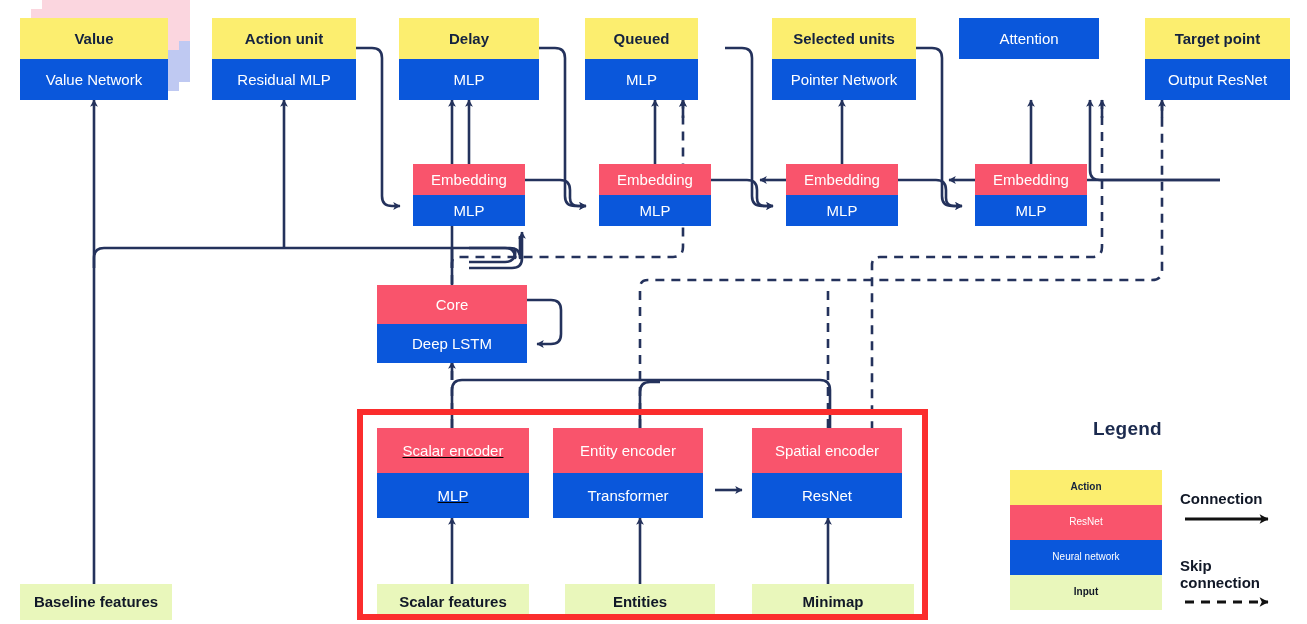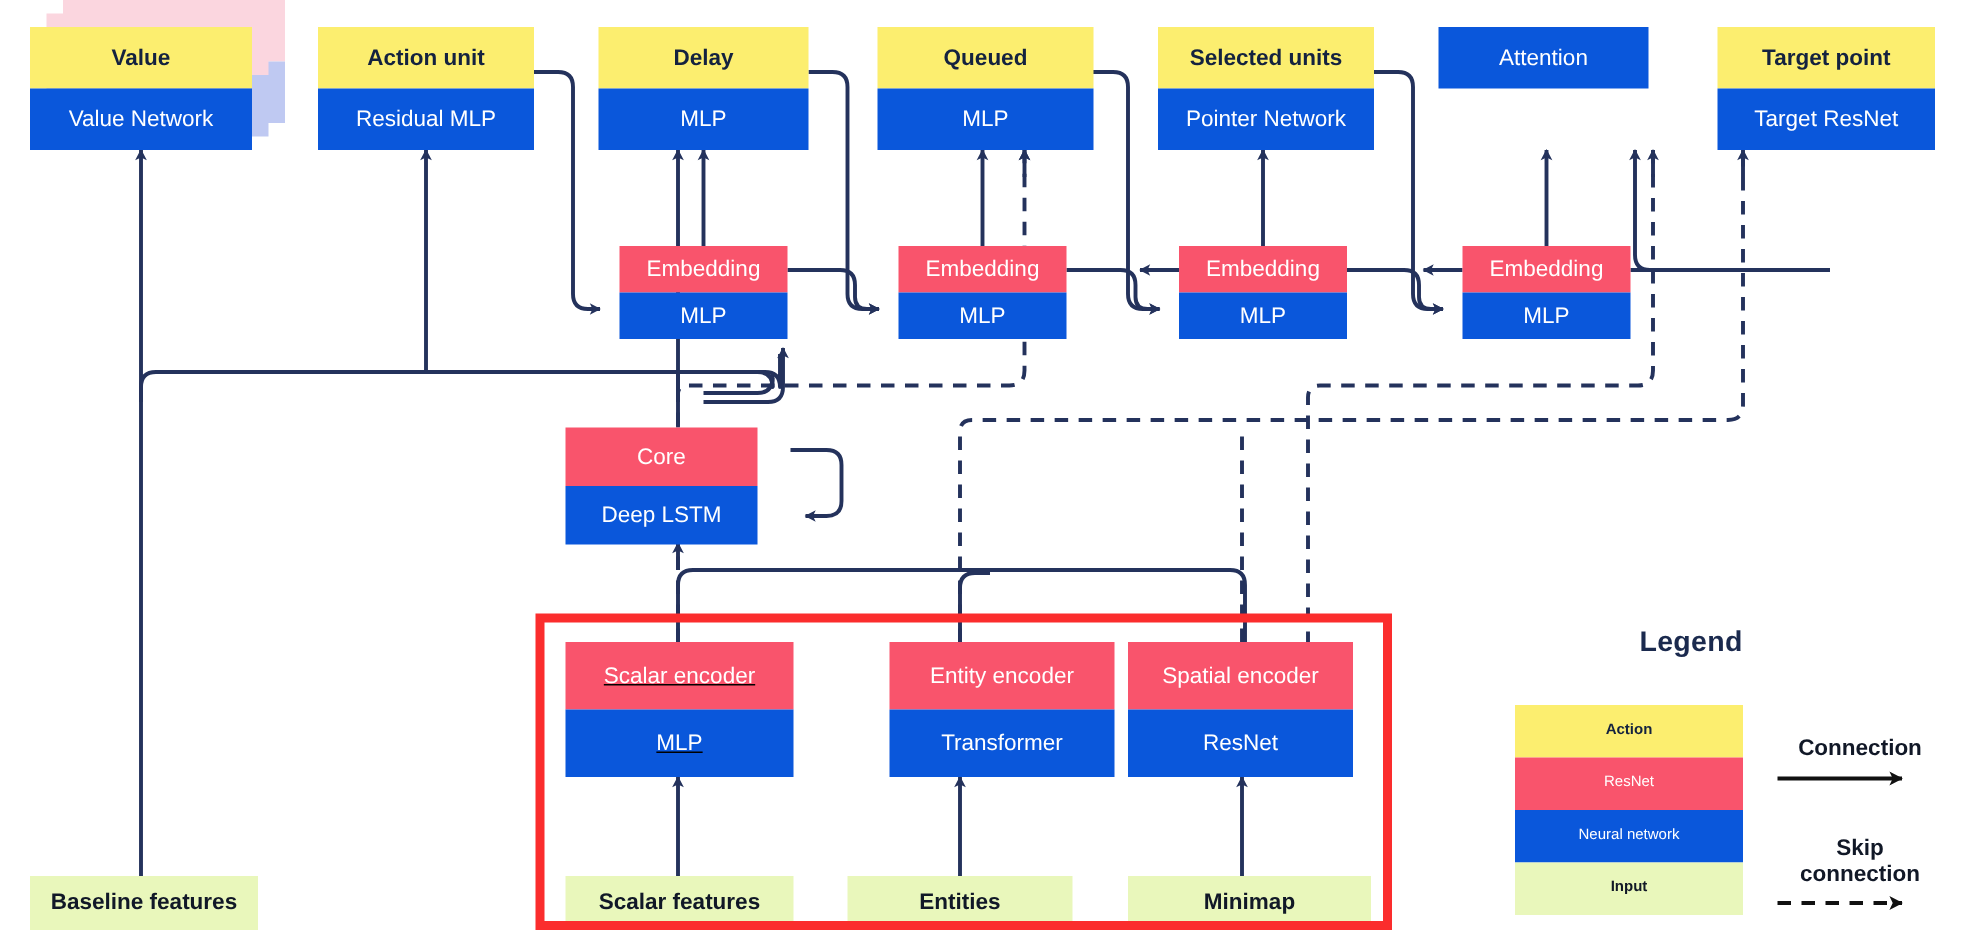--- a/index.html
+++ b/index.html
@@ -18,21 +18,21 @@
   .ghost{position:absolute;}
   .ghost .g-top{background:#FBD6DF;}
   .ghost .g-bot{background:#BFC9F2;}
 
   #redbox{position:absolute;border:6px solid #FB2D2D;box-sizing:border-box;background:transparent;}
 
   #legend{position:absolute;}
   .legend-title{position:absolute;font-size:19px;font-weight:700;color:#1b2a4e;letter-spacing:.2px;}
   .legend-stack{position:absolute;}
   .legend-stack .band{font-size:10px;}
-  .legend-lbl{position:absolute;font-size:15px;font-weight:700;color:#111827;text-align:center;line-height:1.15;}
+  .legend-lbl{position:absolute;font-size:15px;font-weight:700;color:#111827;line-height:1.15;}
 </style>
 </head>
 <body>
 
 <div id="stage">
 
   <svg id="wires" viewBox="0 0 1307 624">
     <defs>
       <marker id="ah" markerWidth="9" markerHeight="9" refX="7.4" refY="4.5" orient="auto" markerUnits="userSpaceOnUse">
         <path d="M0.6,0.6 L8,4.5 L0.6,8.4 L2.4,4.5 Z" fill="#24325c"></path>
@@ -138,60 +138,60 @@
         <div class="band band-nn" style="height: 41px; position: relative;">Value Network</div>
       </div>
       <div class="node" style="left: 212px; top: 18px; width: 144px;">
         <div class="band band-action" style="height: 41px; position: relative;">Action unit</div>
         <div class="band band-nn" style="height: 41px; position: relative;">Residual MLP</div>
       </div>
       <div class="node" style="left: 399px; top: 18px; width: 140px;">
         <div class="band band-action" style="height: 41px; position: relative;">Delay</div>
         <div class="band band-nn" style="height: 41px; position: relative;">MLP</div>
       </div>
-      <div class="node" style="left: 585px; top: 18px; width: 144px;">
+      <div class="node" style="left: 585px; top: 18px; width: 113px;">
         <div class="band band-action" style="height: 41px; position: relative;">Queued</div>
         <div class="band band-nn" style="height: 41px; position: relative;">MLP</div>
       </div>
       <div class="node" style="left: 772px; top: 18px; width: 144px;">
         <div class="band band-action" style="height: 41px; position: relative;">Selected units</div>
         <div class="band band-nn" style="height: 41px; position: relative;">Pointer Network</div>
       </div>
       <div class="node" style="left: 959px; top: 18px; width: 140px;">
         <div class="band band-nn" style="height: 41px; position: relative;">Attention</div>
       </div>
       <div class="node" style="left: 1145px; top: 18px; width: 145px;">
         <div class="band band-action" style="height: 41px; position: relative;">Target point</div>
-        <div class="band band-nn" style="height: 41px; position: relative;">Target ResNet</div>
+        <div class="band band-nn" style="height: 41px; position: relative;">Output ResNet</div>
       </div>
       <div class="node" style="left: 413px; top: 164px; width: 112px;">
         <div class="band band-output" style="height: 31px; position: relative;">Embedding</div>
         <div class="band band-nn" style="height: 31px; position: relative;">MLP</div>
       </div>
       <div class="node" style="left: 599px; top: 164px; width: 112px;">
         <div class="band band-output" style="height: 31px; position: relative;">Embedding</div>
         <div class="band band-nn" style="height: 31px; position: relative;">MLP</div>
       </div>
       <div class="node" style="left: 786px; top: 164px; width: 112px;">
         <div class="band band-output" style="height: 31px; position: relative;">Embedding</div>
         <div class="band band-nn" style="height: 31px; position: relative;">MLP</div>
       </div>
       <div class="node" style="left: 975px; top: 164px; width: 112px;">
         <div class="band band-output" style="height: 31px; position: relative;">Embedding</div>
         <div class="band band-nn" style="height: 31px; position: relative;">MLP</div>
       </div>
-      <div class="node" style="left: 377px; top: 285px; width: 128px;">
+      <div class="node" style="left: 377px; top: 285px; width: 150px;">
         <div class="band band-output" style="height: 39px; position: relative;">Core</div>
         <div class="band band-nn" style="height: 39px; position: relative;">Deep LSTM</div>
       </div>
       <div class="node" style="left: 377px; top: 428px; width: 152px; text-decoration: underline;">
         <div class="band band-output" style="height: 45px; position: relative;">Scalar encoder</div>
         <div class="band band-nn" style="height: 45px; position: relative;">MLP</div>
       </div>
-      <div class="node" style="left: 593px; top: 428px; width: 150px;">
+      <div class="node" style="left: 553px; top: 428px; width: 150px;">
         <div class="band band-output" style="height: 45px; position: relative;">Entity encoder</div>
         <div class="band band-nn" style="height: 45px; position: relative;">Transformer</div>
       </div>
       <div class="node" style="left: 752px; top: 428px; width: 150px;">
         <div class="band band-output" style="height: 45px; position: relative;">Spatial encoder</div>
         <div class="band band-nn" style="height: 45px; position: relative;">ResNet</div>
       </div>
       <div class="node band band-input" style="left: 20px; top: 584px; width: 152px; height: 36px;">Baseline features</div>
       <div class="node band band-input" style="left: 377px; top: 584px; width: 152px; height: 36px;">Scalar features</div>
       <div class="node band band-input" style="left: 565px; top: 584px; width: 150px; height: 36px;">Entities</div>

